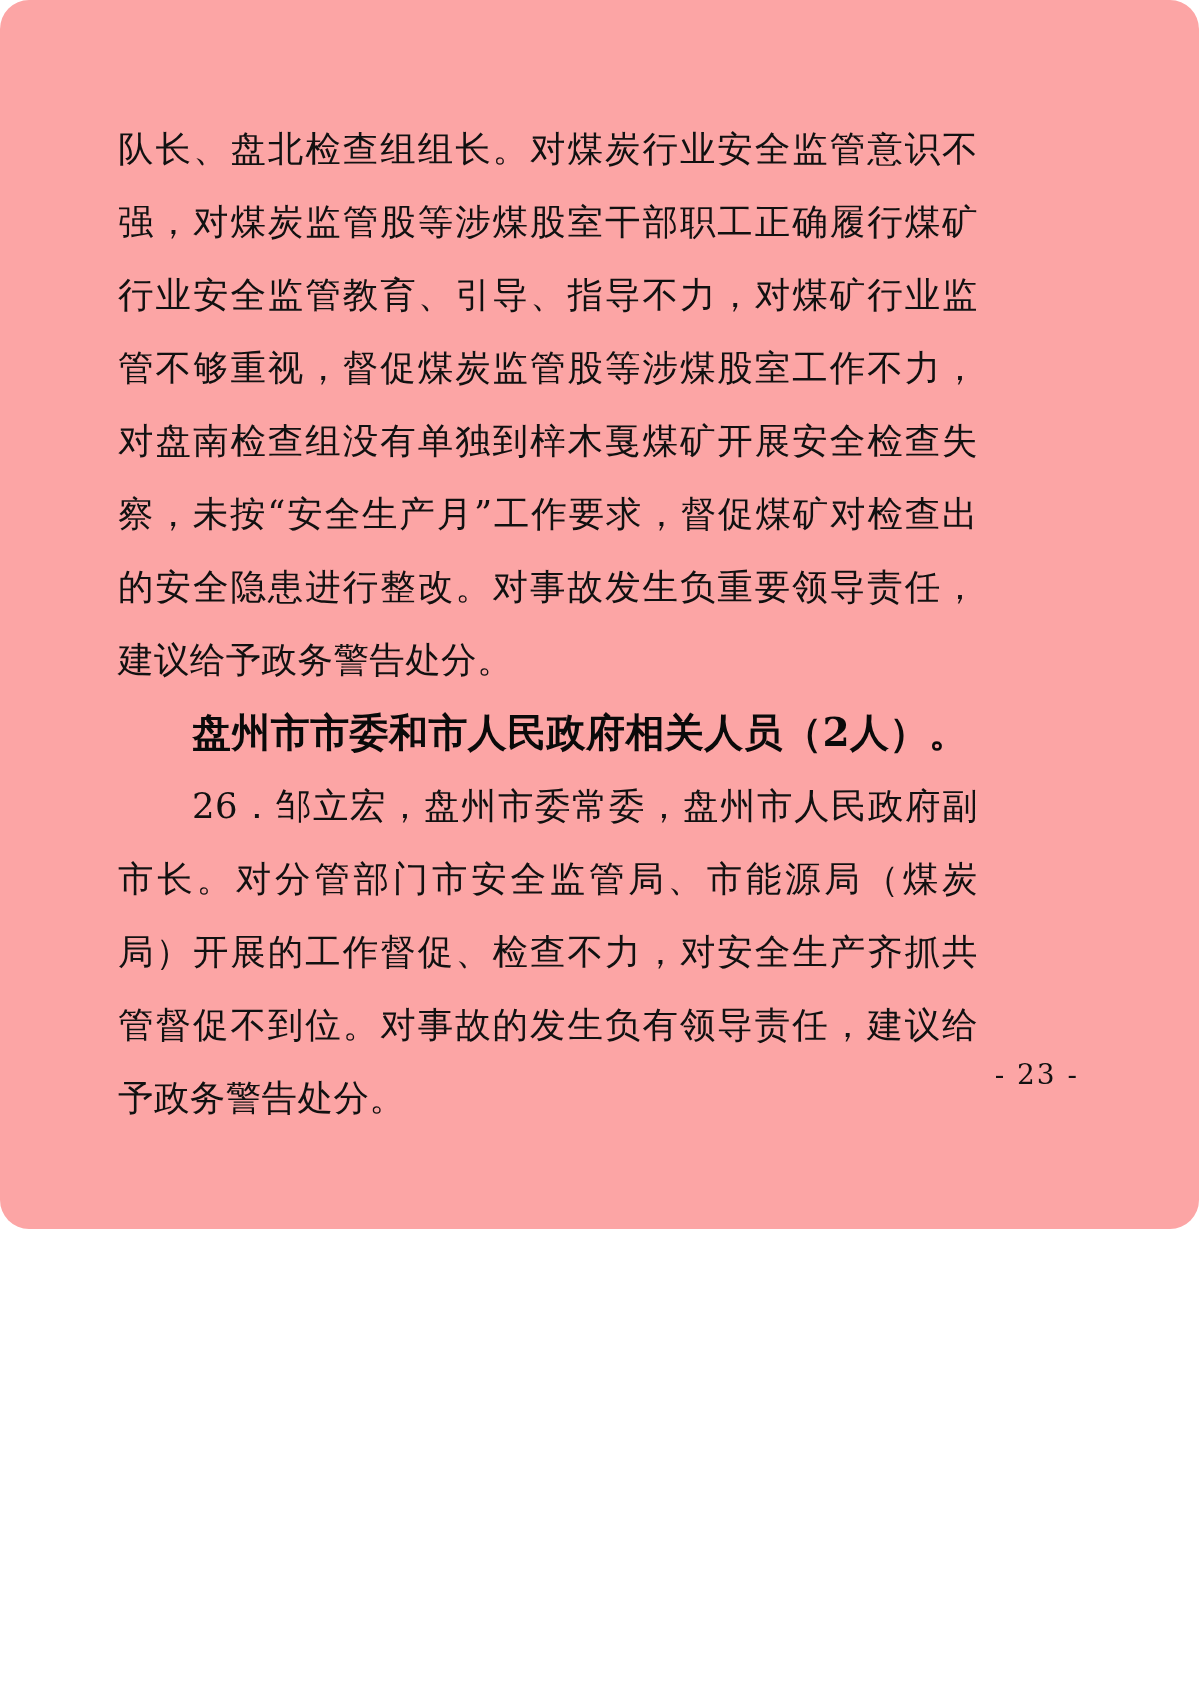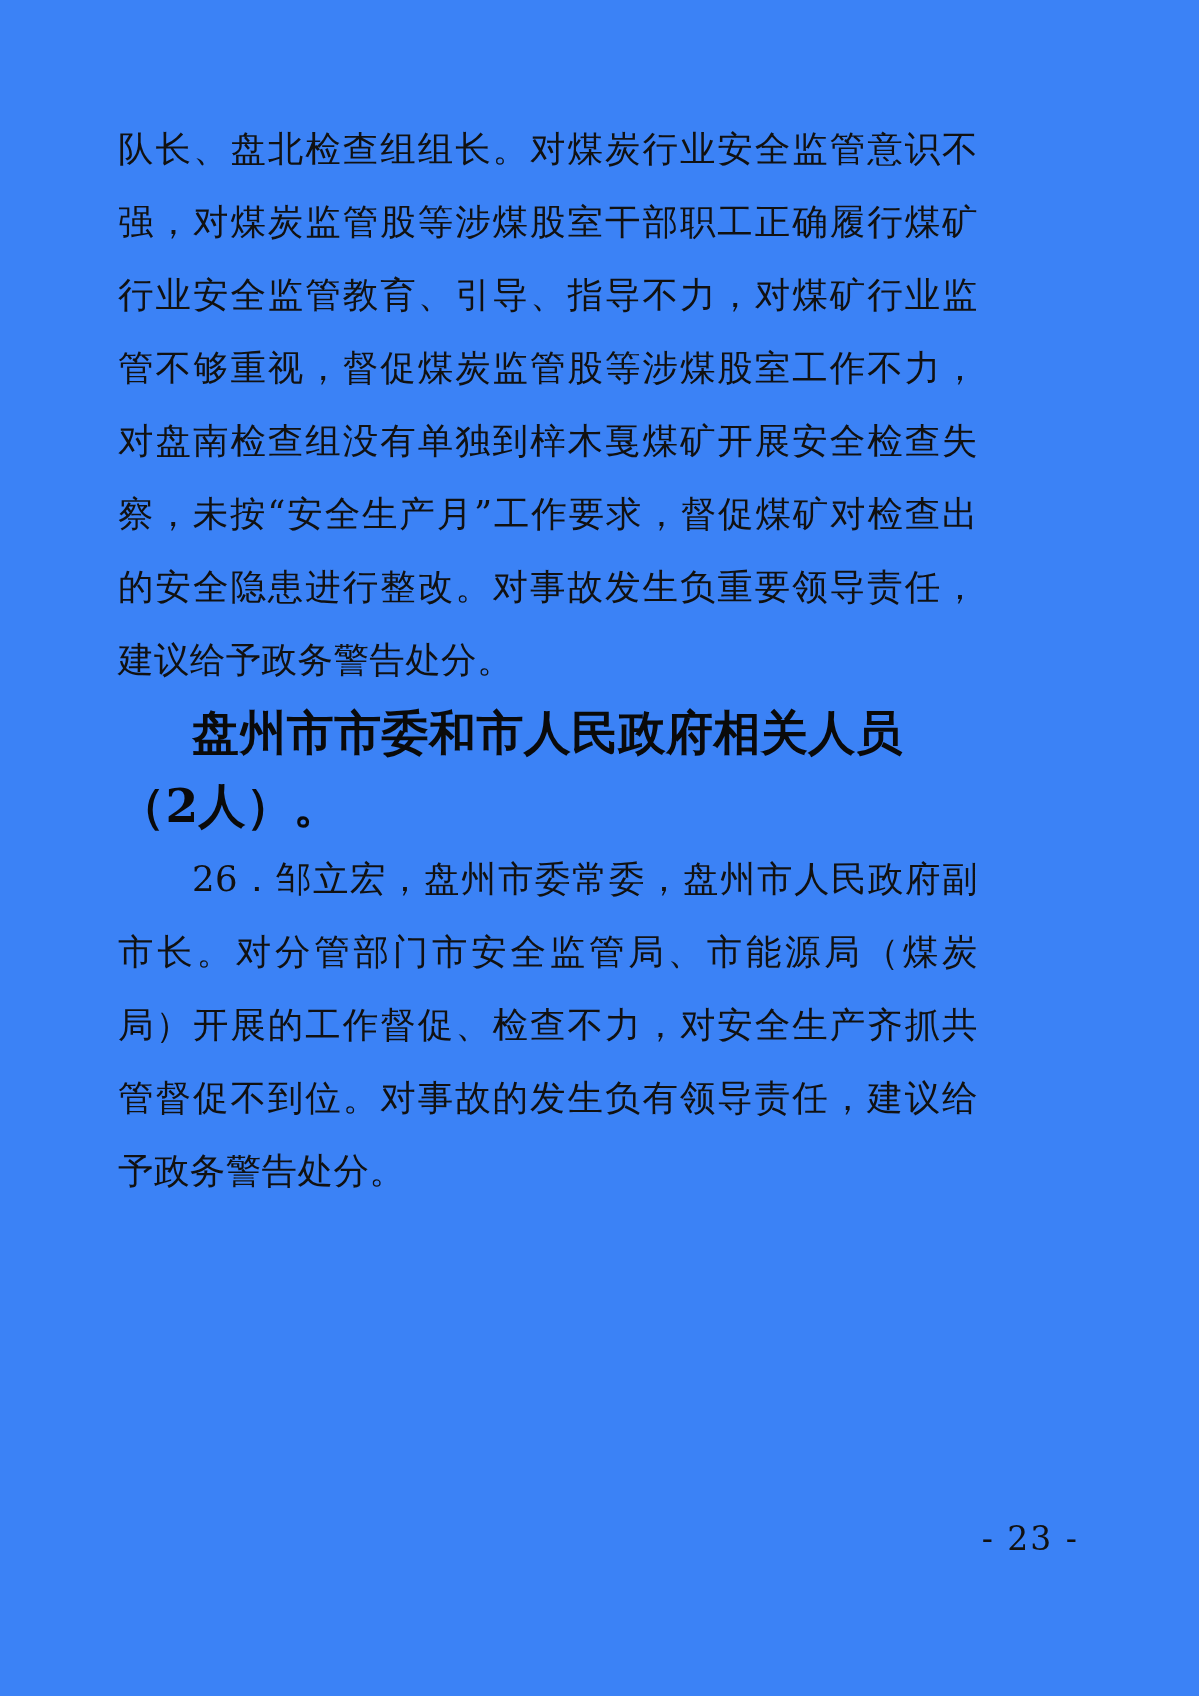--- a/index.html
+++ b/index.html
@@ -7,24 +7,25 @@
     padding: 0;
     background: #ffffff;
   }
   body {
     font-family: "DejaVu Serif", serif;
     color: #0a0a0a;
   }
   .page {
     position: relative;
     width: 1199px;
-    height: 1696px;
-    background: #3b82f6;
+    height: 1229px;
+    background: #fca5a5;
     overflow: hidden;
     box-sizing: border-box;
+    border-radius: 29px;
   }
   .content {
     position: absolute;
     left: 118px;
     top: 112px;
     width: 860px;
   }
   .para {
     font-size: 35.5px;
     line-height: 73px;
@@ -33,34 +34,34 @@
     text-justify: inter-character;
     text-align-last: left;
     margin: 0;
     font-family: "DejaVu Serif", serif;
     color: #111111;
   }
   .para.indent {
     text-indent: 74px;
   }
   .heading {
-    font-size: 47px;
+    font-size: 39px;
     line-height: 73px;
     letter-spacing: 0.4px;
     margin: 0;
     font-weight: bold;
     text-indent: 74px;
     color: #0a0a0a;
     font-family: "DejaVu Serif", serif;
   }
   .footer {
     position: absolute;
     right: 120px;
     bottom: 138px;
-    font-size: 33px;
+    font-size: 28px;
     letter-spacing: 2px;
     color: #111111;
     font-family: "DejaVu Serif", serif;
   }
 </style>
 </head>
 <body>
 
 <div class="page">
   <div class="content">

